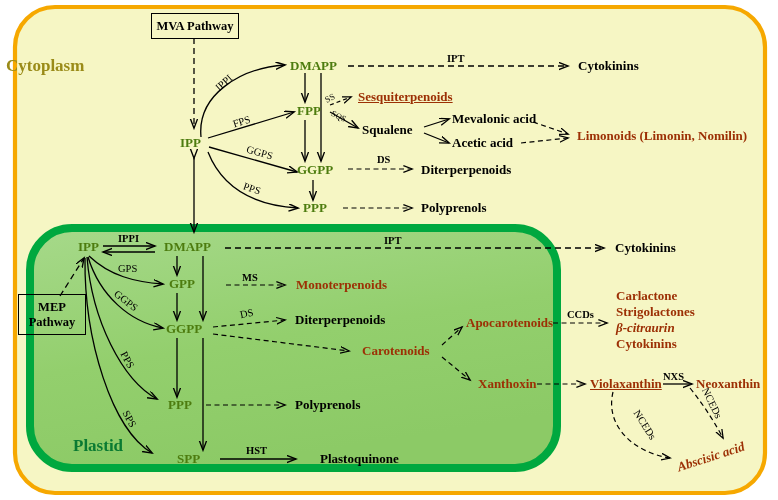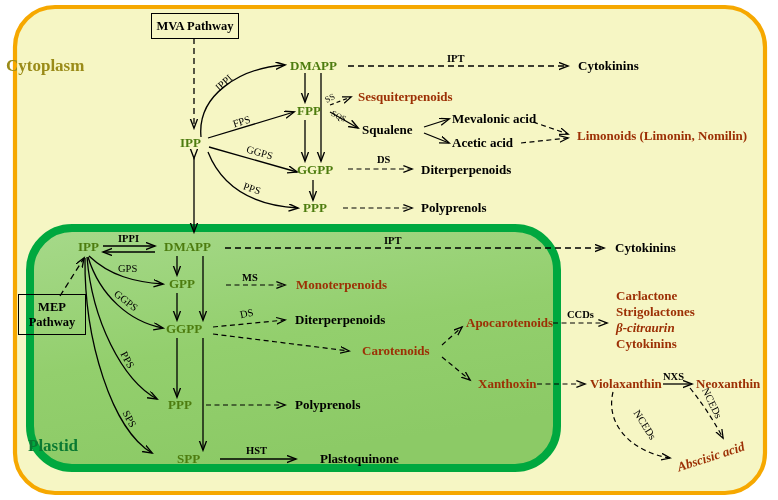--- a/index.html
+++ b/index.html
@@ -12,21 +12,21 @@
   }
   #svgroot{position:absolute;left:0;top:0;width:778px;height:500px;}
   .lbl{position:absolute;white-space:nowrap;line-height:1;}
   .node{font-weight:bold;color:#4d7c0f;font-size:13px;}
   .prod{font-weight:bold;color:#000000;font-size:13px;}
   .red{font-weight:bold;color:#9c3005;font-size:13px;}
   .enz{font-size:10.5px;color:#000;font-weight:bold;font-family:"Liberation Serif",serif;}
   .enz-i{font-size:10.5px;color:#000;font-weight:normal;font-family:"Liberation Serif",serif;}
   .compart{font-weight:bold;font-size:17px;font-family:"Liberation Serif",serif;}
   .cyto-lbl{color:#9a8b18;}
-  .plastid-lbl{color:#0a7a32;}
+  .plastid-lbl{color:#0a7a32;margin-left:45px;}
   .boxlbl{
     position:absolute;background:transparent;border:1.4px solid #000;
     font-weight:bold;font-size:12.5px;color:#000;text-align:center;
     line-height:1.15;display:flex;align-items:center;justify-content:center;
   }
   .ital{font-style:italic;}
 </style>
 </head>
 <body>
 
@@ -150,21 +150,21 @@
   </div>
 
   <div class="lbl node" style="left:180px;top:136px;">IPP</div>
   <div class="lbl node" style="left:290px;top:59px;">DMAPP</div>
   <div class="lbl node" style="left:297px;top:104px;">FPP</div>
   <div class="lbl node" style="left:297px;top:163px;">GGPP</div>
   <div class="lbl node" style="left:303px;top:201px;">PPP</div>
   <div class="lbl prod" style="left:362px;top:123px;">Squalene</div>
 
   <div class="lbl prod" style="left:578px;top:59px;">Cytokinins</div>
-  <div class="lbl red" style="left:358px;top:90px;">Sesquiterpenoids</div>
+  <div class="lbl red" style="left:358px;top:90px;text-decoration:underline;">Sesquiterpenoids</div>
   <div class="lbl prod" style="left:452px;top:112px;">Mevalonic acid</div>
   <div class="lbl prod" style="left:452px;top:136px;">Acetic acid</div>
   <div class="lbl red" style="left:577px;top:129px;">Limonoids (Limonin, Nomilin)</div>
   <div class="lbl prod" style="left:421px;top:163px;">Diterperpenoids</div>
   <div class="lbl prod" style="left:421px;top:201px;">Polyprenols</div>
 
   <div class="lbl enz-i" style="left:215px;top:78px;transform:rotate(-42deg);">IPPI</div>
   <div class="lbl enz-i" style="left:233px;top:117px;transform:rotate(-18deg);">FPS</div>
   <div class="lbl enz-i" style="left:246px;top:148px;transform:rotate(16deg);">GGPS</div>
   <div class="lbl enz-i" style="left:243px;top:184px;transform:rotate(19deg);">PPS</div>
@@ -201,17 +201,17 @@
   <div class="lbl enz" style="left:567px;top:310px;">CCDs</div>
   <div class="lbl enz" style="left:663px;top:372px;">NXS</div>
   <div class="lbl enz-i" style="left:695px;top:398px;transform:rotate(64deg);">NCEDs</div>
   <div class="lbl enz-i" style="left:628px;top:420px;transform:rotate(58deg);">NCEDs</div>
 
   <div class="lbl red" style="left:616px;top:289px;">Carlactone</div>
   <div class="lbl red" style="left:616px;top:305px;">Strigolactones</div>
   <div class="lbl red ital" style="left:616px;top:321px;">β-citraurin</div>
   <div class="lbl red" style="left:616px;top:337px;">Cytokinins</div>
 
-  <div class="lbl red" style="left:590px;top:377px;">Violaxanthin</div>
+  <div class="lbl red" style="left:590px;top:377px;text-decoration:underline;">Violaxanthin</div>
   <div class="lbl red" style="left:696px;top:377px;">Neoxanthin</div>
   <div class="lbl red ital" style="left:676px;top:450px;transform:rotate(-18deg);">Abscisic acid</div>
 
 </div>
 
 </body></html>

